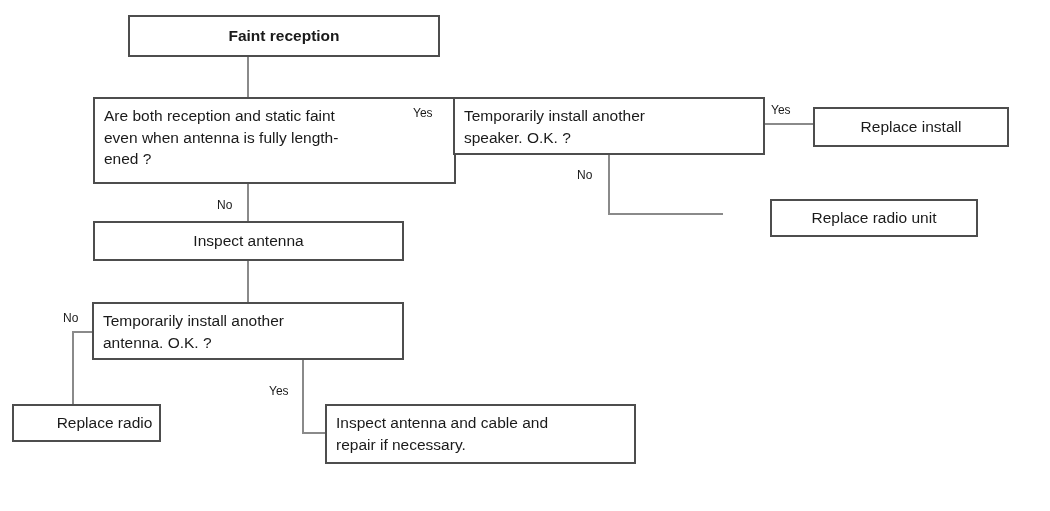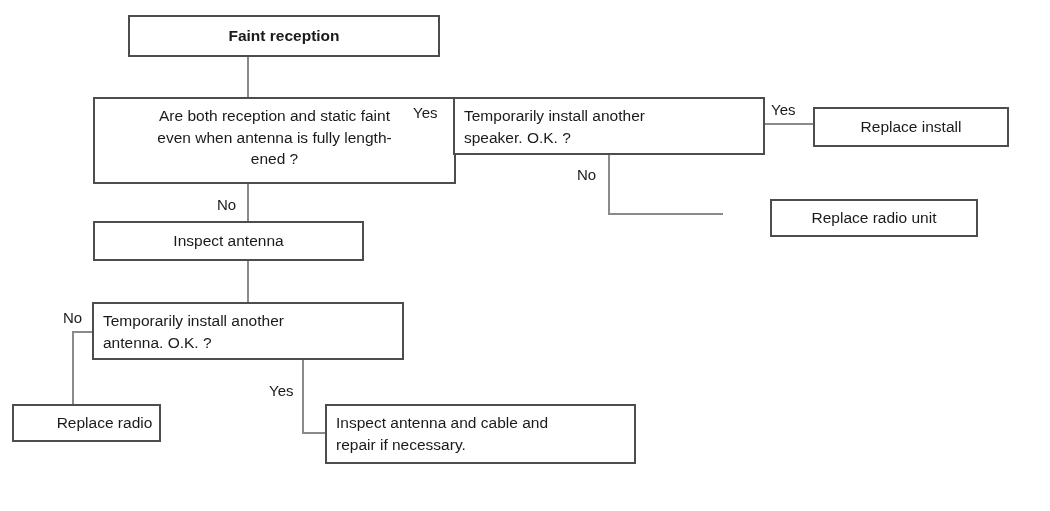--- a/index.html
+++ b/index.html
@@ -34,21 +34,21 @@
   .node.lefttext {
     padding: 6px 9px;
     text-align: left;
   }
   .node.titlebox {
     font-weight: bold;
     margin-left: 35px;
   }
   .edge-label {
     position: absolute;
-    font-size: 15px;
+    font-size: 12px;
     line-height: 18px;
     background: #ffffff;
   }
   .line {
     position: absolute;
     background: #8a8a8a;
   }
 </style>
 </head>
 <body>
@@ -62,32 +62,32 @@
   <div class="line" style="left:608px; top:155px; width:2px; height:60px;"></div>
   <div class="line" style="left:608px; top:213px; width:115px; height:2px;"></div>
   <div class="line" style="left:247px; top:261px; width:2px; height:42px;"></div>
   <div class="line" style="left:72px; top:331px; width:21px; height:2px;"></div>
   <div class="line" style="left:72px; top:331px; width:2px; height:74px;"></div>
   <div class="line" style="left:302px; top:360px; width:2px; height:74px;"></div>
   <div class="line" style="left:302px; top:432px; width:44px; height:2px;"></div>
 
   <div class="node centered titlebox" style="left:93px; top:15px; width:312px; height:42px;">Faint reception</div>
 
-  <div class="node lefttext" style="left:93px; top:97px; width:363px; height:87px;text-align:center;">Are both reception and static faint
+  <div class="node lefttext" style="left:93px; top:97px; width:363px; height:87px;">Are both reception and static faint
 even when antenna is fully length-
 ened ?</div>
 
   <div class="node lefttext" style="left:453px; top:97px; width:312px; height:58px;">Temporarily install another
 speaker. O.K. ?</div>
 
   <div class="node centered" style="left:813px; top:107px; width:196px; height:40px;">Replace install</div>
 
   <div class="node centered" style="left:722px; top:199px; width:208px; height:38px;margin-left:48px;">Replace radio unit</div>
 
-  <div class="node centered" style="left:93px; top:221px; width:271px; height:40px;">Inspect antenna</div>
+  <div class="node centered" style="left:93px; top:221px; width:311px; height:40px;">Inspect antenna</div>
 
   <div class="node lefttext" style="left:92px; top:302px; width:312px; height:58px;">Temporarily install another
 antenna. O.K. ?</div>
 
   <div class="node centered" style="left:12px; top:404px; width:149px; height:38px;padding-left:36px;">Replace radio</div>
 
   <div class="node lefttext" style="left:325px; top:404px; width:311px; height:60px;">Inspect antenna and cable and
 repair if necessary.</div>
 
   <div class="edge-label" style="left:413px; top:104px;">Yes</div>

